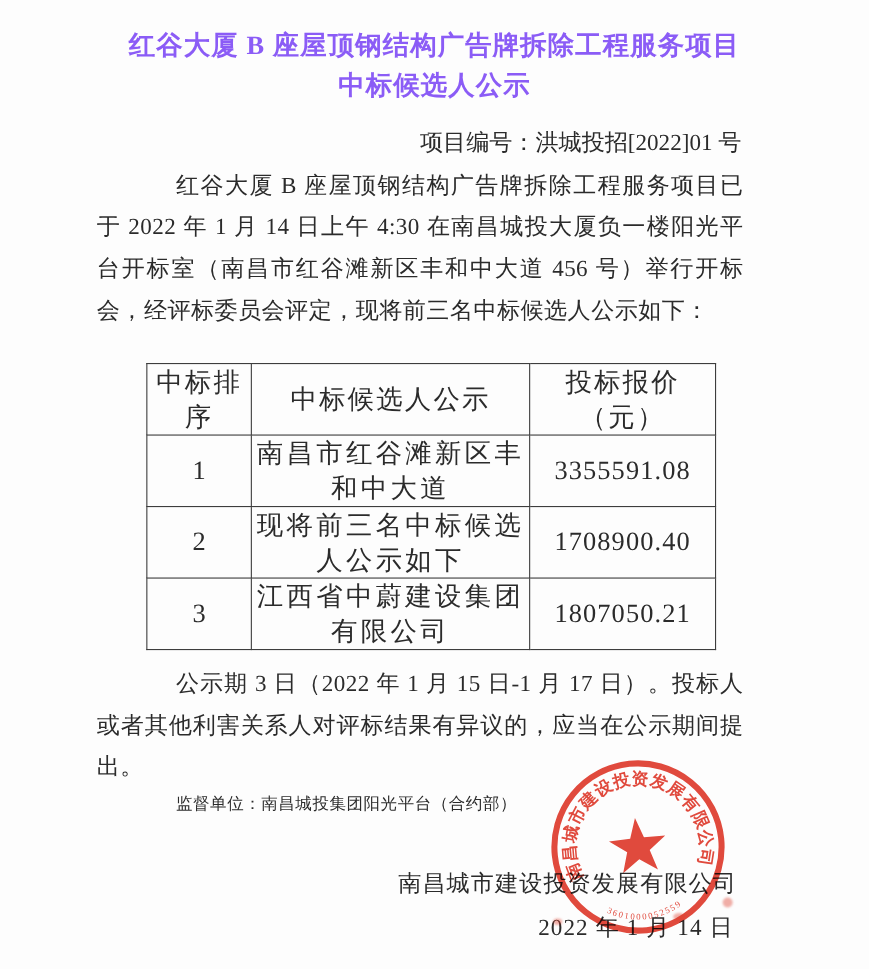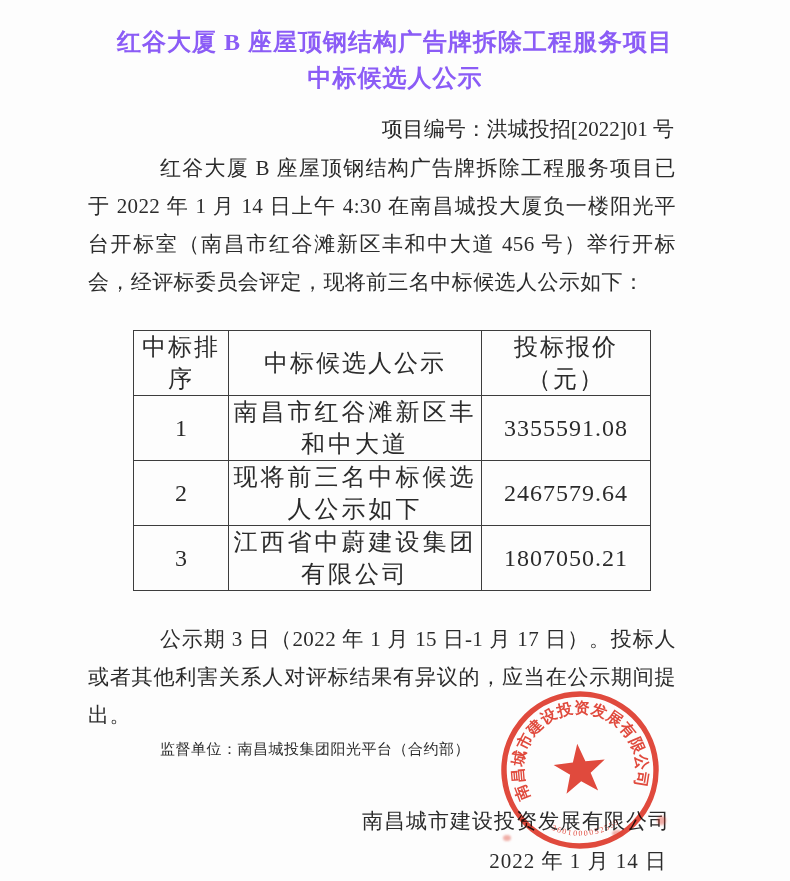--- a/index.html
+++ b/index.html
@@ -38,21 +38,21 @@
   .para {
     margin: 0;
     font-size: 21px;
     line-height: 38px;
     letter-spacing: 0.4px;
     text-align: justify;
     text-justify: inter-ideograph;
     text-indent: 72px;
   }
   .para.intro { margin-top: 7px; }
-  .para.notice { margin-top: 29px; }
+  .para.notice { margin-top: 11px; }
   table.bid-table {
     border-collapse: collapse;
     margin: 29px 0 0 45px;
     table-layout: fixed;
     width: 517px;
   }
   table.bid-table col.c-rank { width: 95px; }
   table.bid-table col.c-name { width: 253px; }
   table.bid-table col.c-price { width: 169px; }
   table.bid-table th, table.bid-table td {
@@ -130,21 +130,21 @@
       </thead>
       <tbody>
         <tr>
           <td class="rank">1</td>
           <td class="name">南昌市红谷滩新区丰和中大道</td>
           <td class="price">3355591.08</td>
         </tr>
         <tr>
           <td class="rank">2</td>
           <td class="name">现将前三名中标候选人公示如下</td>
-          <td class="price">2467579.64</td>
+          <td class="price">1708900.40</td>
         </tr>
         <tr>
           <td class="rank">3</td>
           <td class="name">江西省中蔚建设集团有限公司</td>
           <td class="price">1807050.21</td>
         </tr>
       </tbody>
     </table>
 
     <p class="para notice">公示期 3 日（2022 年 1 月 15 日-1 月 17 日）。投标人或者其他利害关系人对评标结果有异议的，应当在公示期间提出。</p>

